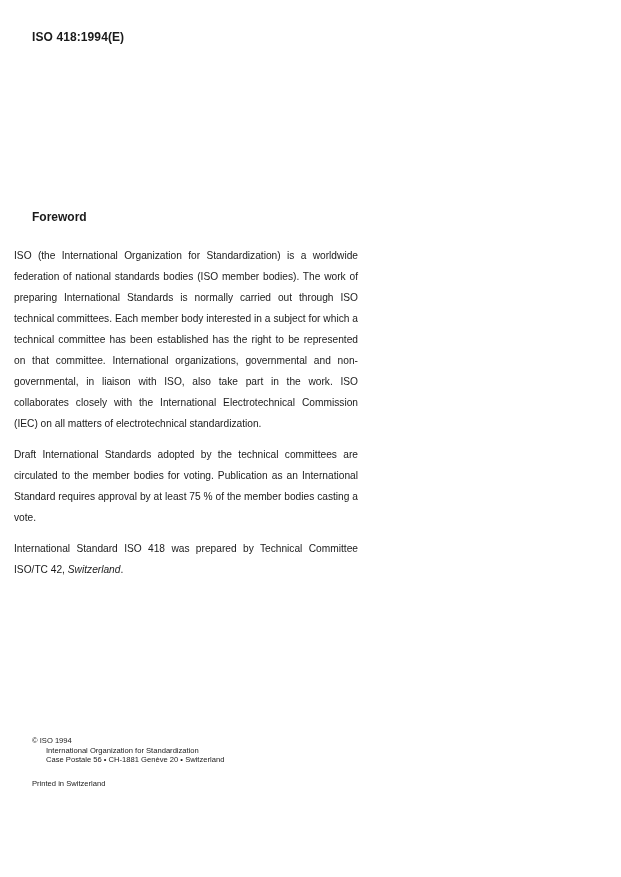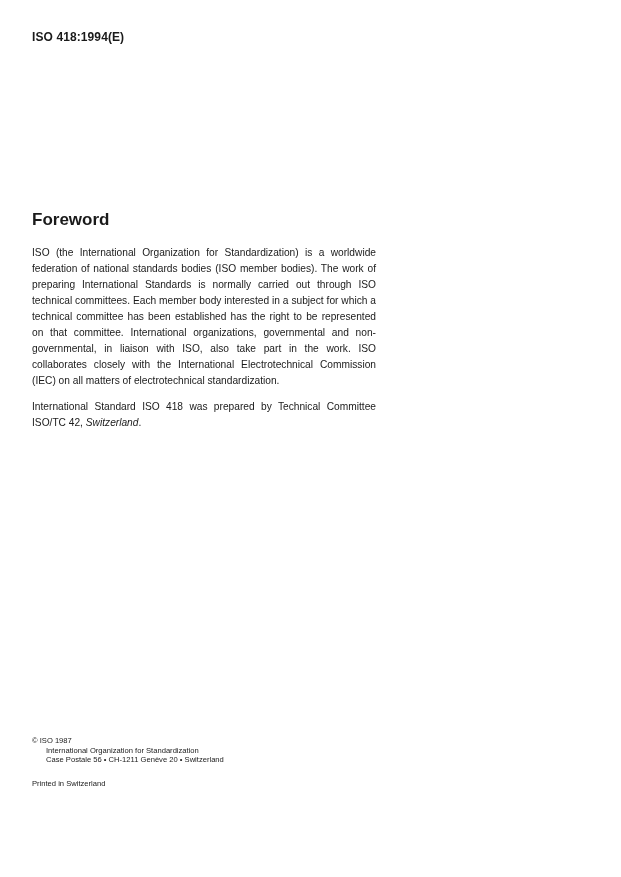--- a/index.html
+++ b/index.html
@@ -1,42 +1,43 @@
 <!DOCTYPE html>
 <html><head>
 <meta charset="utf-8">
 <style>
   html, body { margin: 0; padding: 0; background: #ffffff; }
   body { width: 621px; height: 877px; position: relative; overflow: hidden;
          font-family: "Liberation Sans", sans-serif; color: #1a1a1a; }
   .page-header { position: absolute; left: 32px; top: 30px; font-size: 12px; font-weight: bold; letter-spacing: 0.1px; }
-  .title { position: absolute; left: 32px; top: 210px; font-size: 17px; font-weight: bold; }
-  .body { position: absolute; left: 32px; top: 245px; width: 344px; font-size: 10.2px; line-height: 16px; text-align: justify; }
+  .title { position: absolute; left: 32px; top: 210px; font-size: 12px; font-weight: bold; }
+  .body { position: absolute; left: 14px; top: 245px; width: 344px; font-size: 10.2px; line-height: 21px; text-align: justify; }
   .body p { margin: 0 0 10px 0; }
   .body p.last-line-left { text-align-last: left; }
   .footer { position: absolute; left: 32px; top: 736px; width: 344px; font-size: 7.6px; line-height: 9.2px; }
   .footer p { margin: 0; }
   .footer .copy { margin-bottom: 1px; }
   .footer .indent { padding-left: 14px; }
   .footer .printed { margin-top: 14px; }
   .page-number { position: absolute; left: 32px; top: 881px; font-size: 9px; }
   em { font-style: italic; }
 </style>
 </head>
 <body>
 
 <div class="page-header">ISO 418:1994(E)</div>
 
 <div class="title">Foreword</div>
 
 <div class="body">
   <p class="last-line-left">ISO (the International Organization for Standardization) is a worldwide federation of national standards bodies (ISO member bodies). The work of preparing International Standards is normally carried out through ISO technical committees. Each member body interested in a subject for which a technical committee has been established has the right to be represented on that committee. International organizations, governmental and non-governmental, in liaison with ISO, also take part in the work. ISO collaborates closely with the International Electrotechnical Commission (IEC) on all matters of electrotechnical standardization.</p>
+  <p class="last-line-left">Draft International Standards adopted by the technical committees are circulated to the member bodies for voting. Publication as an International Standard requires approval by at least 75 % of the member bodies casting a vote.</p>
   <p class="last-line-left"><span>International Standard ISO 418 was prepared by Technical Committee ISO/TC 42, </span><em>Switzerland</em><span>.</span></p>
 </div>
 
 <div class="footer">
-  <p class="copy">© ISO 1987</p>
+  <p class="copy">© ISO 1994</p>
   <p class="indent">International Organization for Standardization</p>
-  <p class="indent">Case Postale 56 • CH-1211 Genève 20 • Switzerland</p>
+  <p class="indent">Case Postale 56 • CH-1881 Genève 20 • Switzerland</p>
   <p class="printed">Printed in Switzerland</p>
 </div>
 
 <div class="page-number">ii</div>
 
 </body></html>

